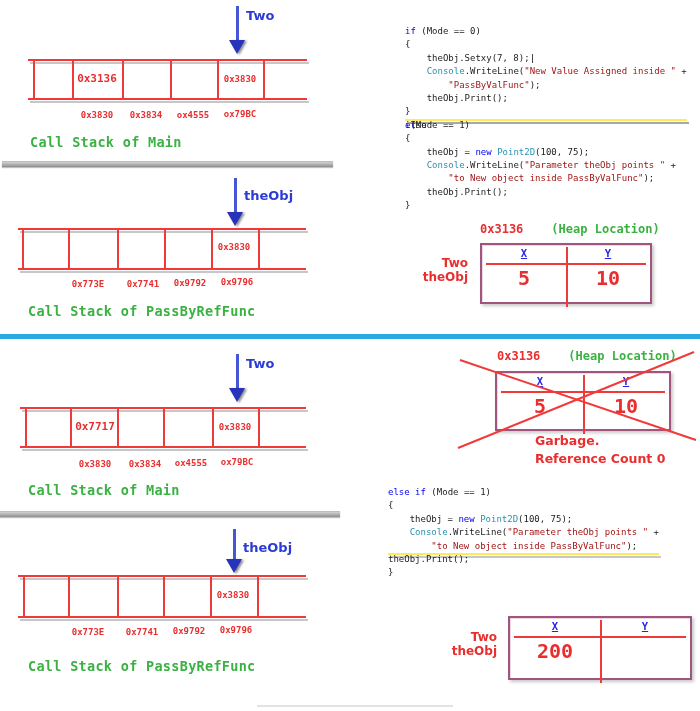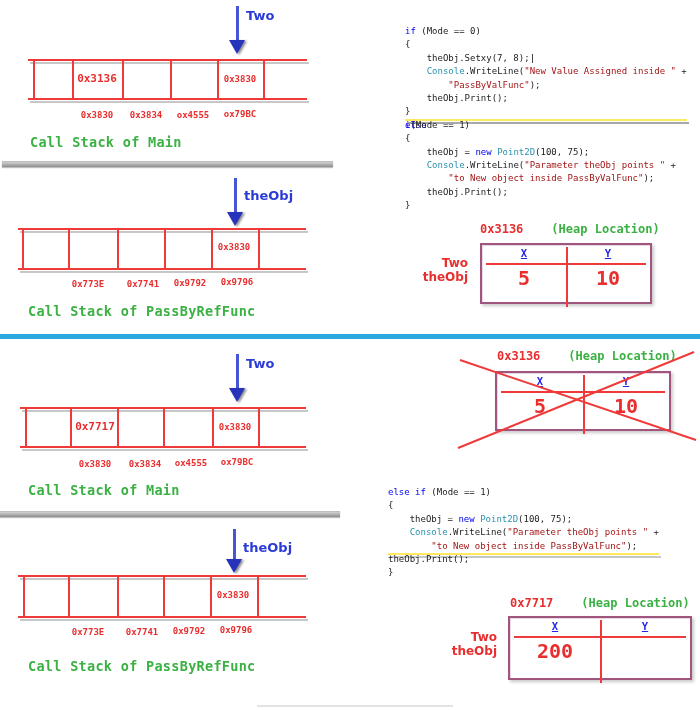--- a/index.html
+++ b/index.html
@@ -192,26 +192,27 @@
     <span class="col col-y">Y</span>
     <div class="rule-h"></div>
       <div class="rule-v"></div>
     <span class="val val-x">5</span>
     <span class="val val-y">10</span>
   </div>
   <svg class="cross" style="left:452px;top:348px" width="250" height="102" viewBox="0 0 250 102">
     <line x1="8" y1="12" x2="244" y2="92" stroke="#f03a3a" stroke-width="2"></line>
     <line x1="242" y1="4" x2="6" y2="100" stroke="#f03a3a" stroke-width="2"></line>
   </svg>
+  <div class="garbage-note" style="left:535px;top:432px">
+    <div>Garbage.</div>
+    <div>Reference Count 0</div>
+  </div>
 
   <div class="code" style="left:388px;top:486px"><div><span class="kw">else</span><span class="pl"> </span><span class="kw">if</span><span class="pl"> (Mode == 1)</span></div><div><span class="pl">{</span></div><div><span class="pl">    theObj = </span><span class="kw">new</span><span class="pl"> </span><span class="ty">Point2D</span><span class="pl">(100, 75);</span></div><div><span class="pl">    </span><span class="ty">Console</span><span class="pl">.WriteLine(</span><span class="st">"Parameter theObj points "</span><span class="pl"> +</span></div><div><span class="pl">        </span><span class="st">"to New object inside PassByValFunc"</span><span class="pl">);</span></div><div><span class="pl">    </span><span class="pl hl">theObj.Print();</span></div><div><span class="pl">}</span></div></div>
 
-  <div class="heap-title" style="left:510px;top:596px">
-    <span class="ht-addr">0x7717</span><span class="ht-loc">(Heap Location)</span>
-  </div>
   <div class="heap-pointers" style="left:448px;top:631px;width:49px">
     <div>Two</div>
     <div>theObj</div>
   </div>
   <div class="heap-table" style="left:508px;top:616px;width:180px;height:60px">
     <span class="col col-x">X</span>
     <span class="col col-y">Y</span>
     <div class="rule-h"></div>
       <div class="rule-v"></div>
     <span class="val val-x">200</span>

